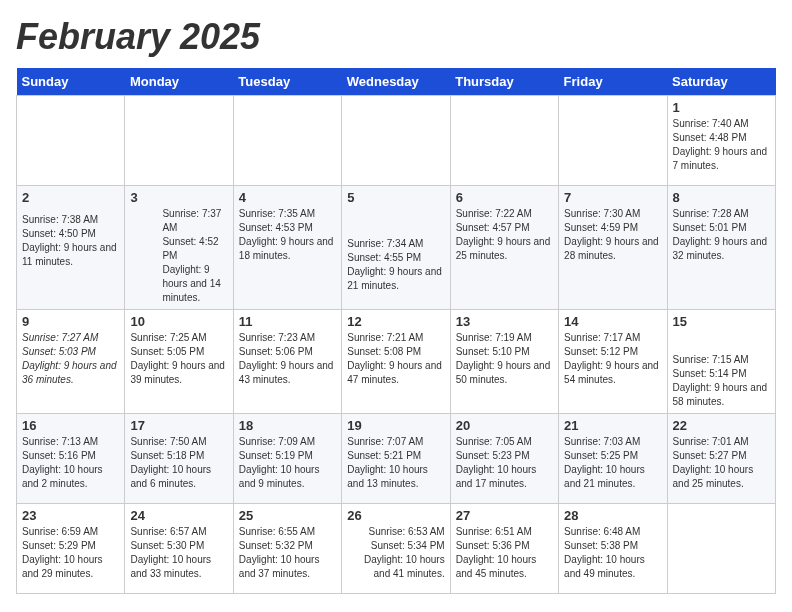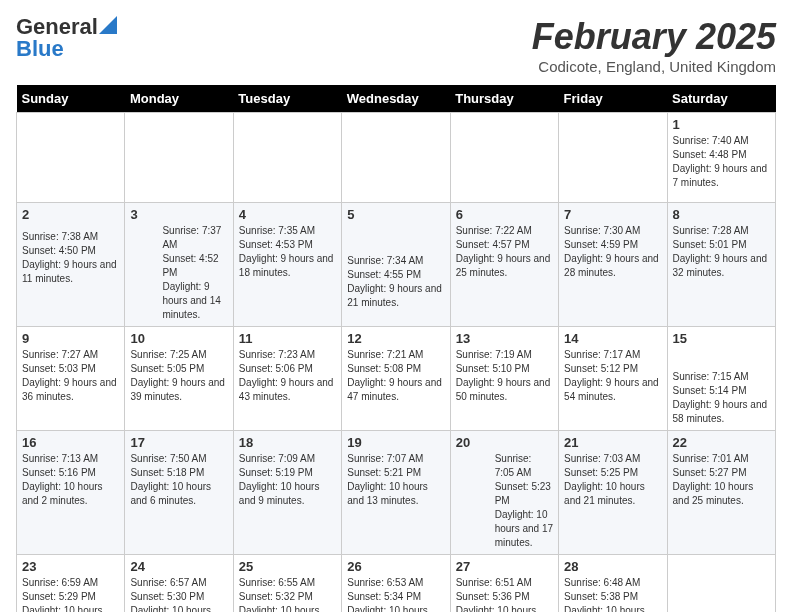--- a/index.html
+++ b/index.html
@@ -40,21 +40,21 @@
     .cal-subtitle {
       font-size: 15px;
       color: #555;
     }
     table {
       width: 100%;
       border-collapse: collapse;
       table-layout: fixed;
     }
     thead th {
-      background-color: #000000;
+      background-color: #1d4ed8;
       color: #fff;
       font-size: 13px;
       font-weight: bold;
       padding: 6px 5px;
       text-align: left;
     }
     tbody td {
       border: 1px solid #ccc;
       vertical-align: top;
       padding: 4px 5px;
@@ -82,32 +82,22 @@
       background-color: #f5f7fa;
     }
     .empty-cell {
       background-color: inherit;
     }
   </style>
 </head>
 <body>
 
 <div class="header-area">
-  <div class="logo">
-    <div style="display:flex;align-items:center;gap:0;">
-      <span class="logo-text logo-general">General</span>
-      <svg width="18" height="18" viewBox="0 0 18 18" style="margin-left:1px;margin-top:-4px;">
-        <polygon points="0,18 18,0 18,18" fill="#2979c8"></polygon>
-      </svg>
-    </div>
-    <span class="logo-text logo-blue">Blue</span>
-  </div>
   <div class="title-area">
     <div class="cal-title">February 2025</div>
-    <div class="cal-subtitle">Codicote, England, United Kingdom</div>
   </div>
 </div>
 
 <table>
   <thead>
     <tr>
 
     <th>Sunday</th>
         <th>Monday</th>
         <th>Tuesday</th>
@@ -172,21 +162,21 @@
         <td>
           <div class="day-num">8</div>
           <div class="day-info" style="white-space: pre-line;">Sunrise: 7:28 AM
 Sunset: 5:01 PM
 Daylight: 9 hours and 32 minutes.</div>
         </td>
       </tr>
       <tr>
         <td>
           <div class="day-num">9</div>
-          <div class="day-info" style="white-space: pre-line;">Sunrise: 7:27 AM
+          <div class="day-info" style="white-space: pre-line; font-style: italic;">Sunrise: 7:27 AM
 Sunset: 5:03 PM
 Daylight: 9 hours and 36 minutes.</div>
         </td>
         <td>
           <div class="day-num">10</div>
           <div class="day-info" style="white-space: pre-line;">Sunrise: 7:25 AM
 Sunset: 5:05 PM
 Daylight: 9 hours and 39 minutes.</div>
         </td>
         <td>
@@ -240,21 +230,21 @@
 Daylight: 10 hours and 9 minutes.</div>
         </td>
         <td>
           <div class="day-num">19</div>
           <div class="day-info" style="white-space: pre-line;">Sunrise: 7:07 AM
 Sunset: 5:21 PM
 Daylight: 10 hours and 13 minutes.</div>
         </td>
         <td>
           <div class="day-num">20</div>
-          <div class="day-info" style="white-space: pre-line; margin-left: 39px;">Sunrise: 7:05 AM
+          <div class="day-info" style="white-space: pre-line;">Sunrise: 7:05 AM
 Sunset: 5:23 PM
 Daylight: 10 hours and 17 minutes.</div>
         </td>
         <td>
           <div class="day-num">21</div>
           <div class="day-info" style="white-space: pre-line;">Sunrise: 7:03 AM
 Sunset: 5:25 PM
 Daylight: 10 hours and 21 minutes.</div>
         </td>
         <td>
@@ -278,21 +268,21 @@
 Daylight: 10 hours and 33 minutes.</div>
         </td>
         <td>
           <div class="day-num">25</div>
           <div class="day-info" style="white-space: pre-line;">Sunrise: 6:55 AM
 Sunset: 5:32 PM
 Daylight: 10 hours and 37 minutes.</div>
         </td>
         <td>
           <div class="day-num">26</div>
-          <div class="day-info" style="white-space: pre-line;">Sunrise: 6:53 AM
+          <div class="day-info" style="white-space: pre-line; text-align: right;">Sunrise: 6:53 AM
 Sunset: 5:34 PM
 Daylight: 10 hours and 41 minutes.</div>
         </td>
         <td>
           <div class="day-num">27</div>
           <div class="day-info" style="white-space: pre-line;">Sunrise: 6:51 AM
 Sunset: 5:36 PM
 Daylight: 10 hours and 45 minutes.</div>
         </td>
         <td>

